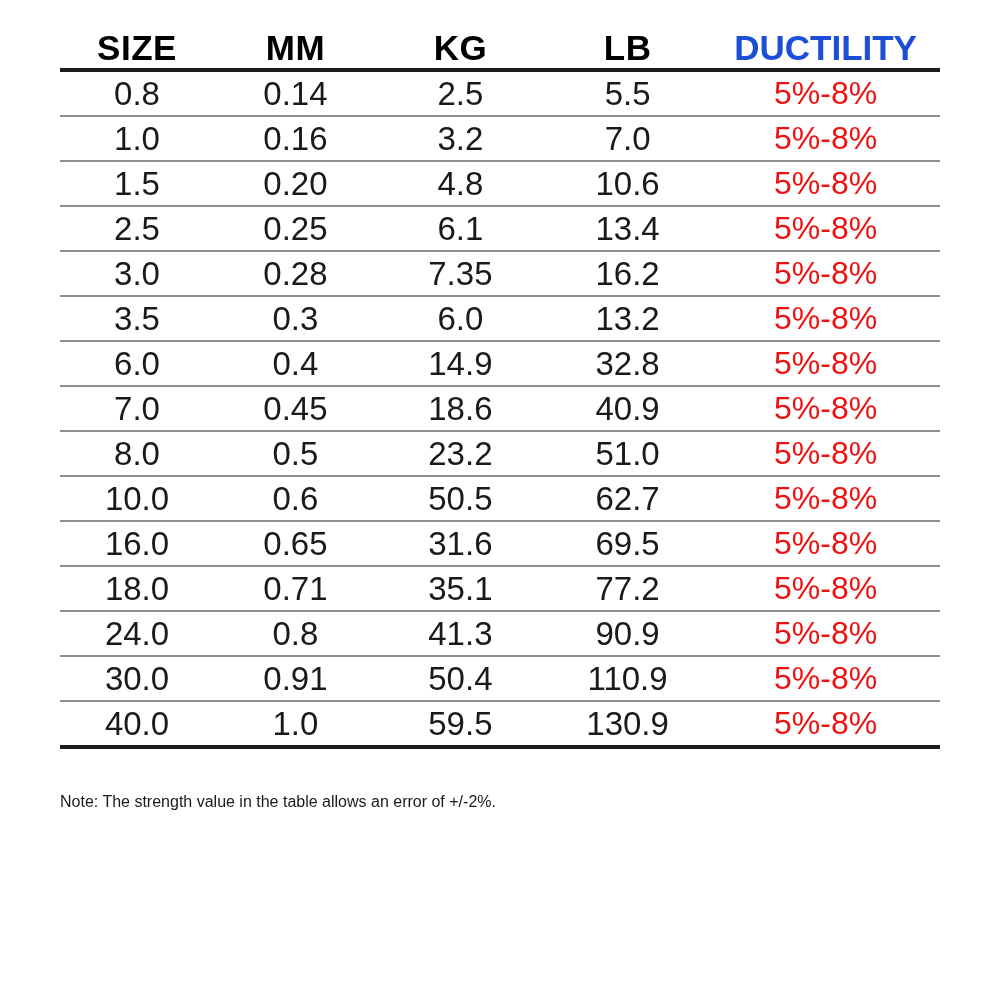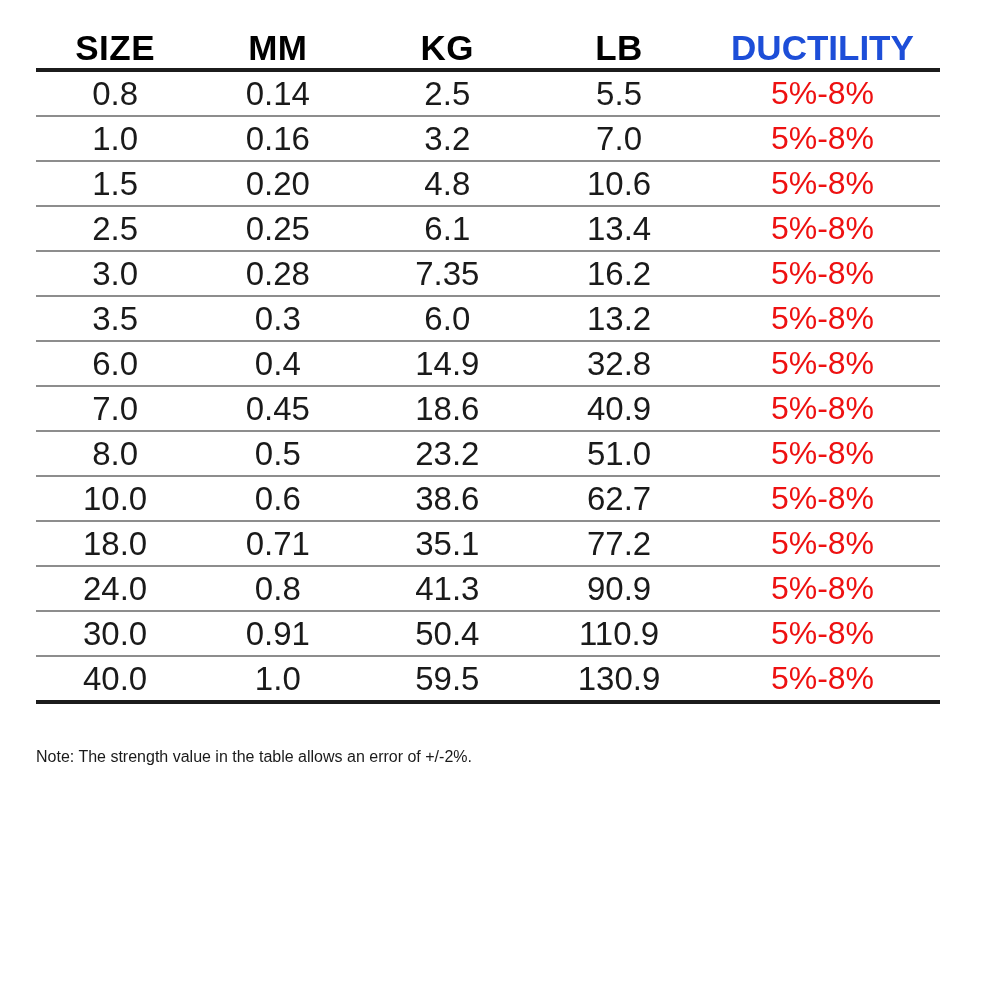--- a/index.html
+++ b/index.html
@@ -11,21 +11,21 @@
     width: 1000px;
     height: 1000px;
     font-family: "Liberation Sans", sans-serif;
     color: #1a1a1a;
     overflow: hidden;
   }
   .sheet {
     width: 1000px;
     height: 1000px;
     box-sizing: border-box;
-    padding: 28px 60px 0 36px;
+    padding: 28px 60px 0 60px;
     position: relative;
   }
   table.spec {
     width: 100%;
     border-collapse: collapse;
     table-layout: fixed;
   }
   table.spec th, table.spec td {
     text-align: center;
     vertical-align: middle;
@@ -164,22 +164,29 @@
         <tr>
           <td>8.0</td>
           <td>0.5</td>
           <td>23.2</td>
           <td>51.0</td>
           <td class="ductility-cell">5%-8%</td>
         </tr>
         <tr>
           <td>10.0</td>
           <td>0.6</td>
-          <td>38.6</td>
+          <td>50.5</td>
           <td>62.7</td>
+          <td class="ductility-cell">5%-8%</td>
+        </tr>
+        <tr>
+          <td>16.0</td>
+          <td>0.65</td>
+          <td>31.6</td>
+          <td>69.5</td>
           <td class="ductility-cell">5%-8%</td>
         </tr>
         <tr>
           <td>18.0</td>
           <td>0.71</td>
           <td>35.1</td>
           <td>77.2</td>
           <td class="ductility-cell">5%-8%</td>
         </tr>
         <tr>

